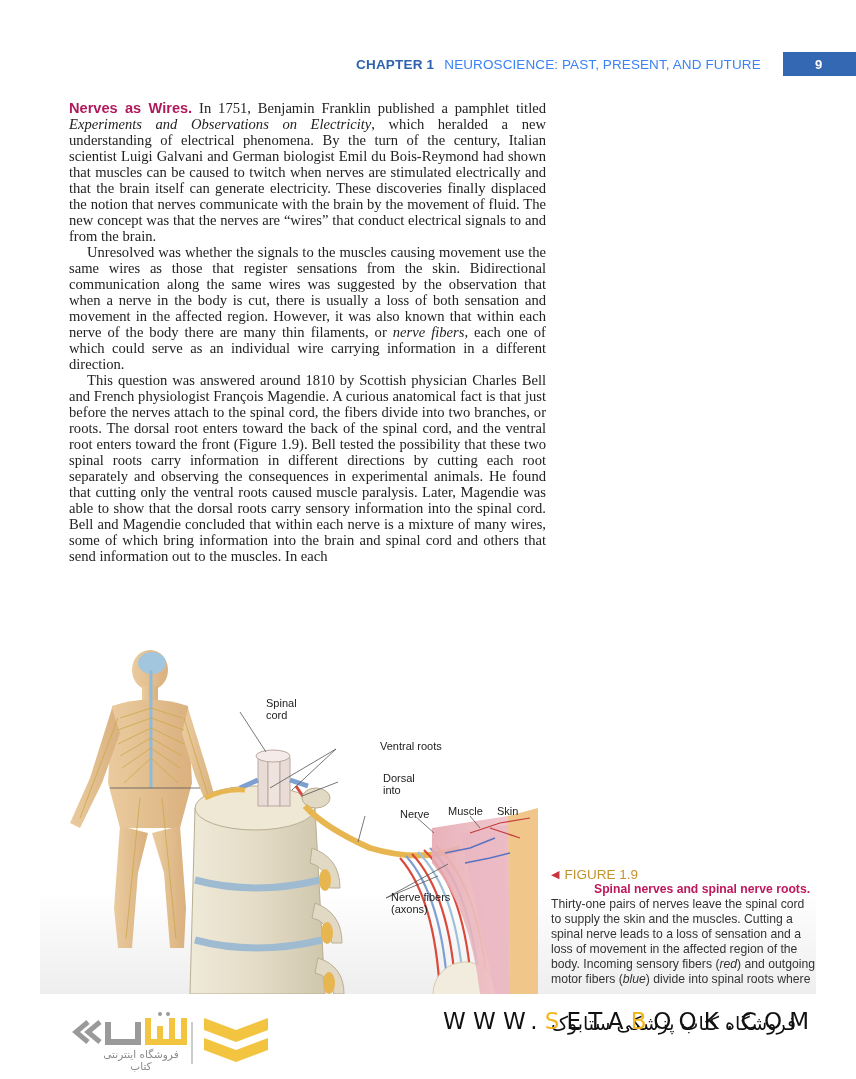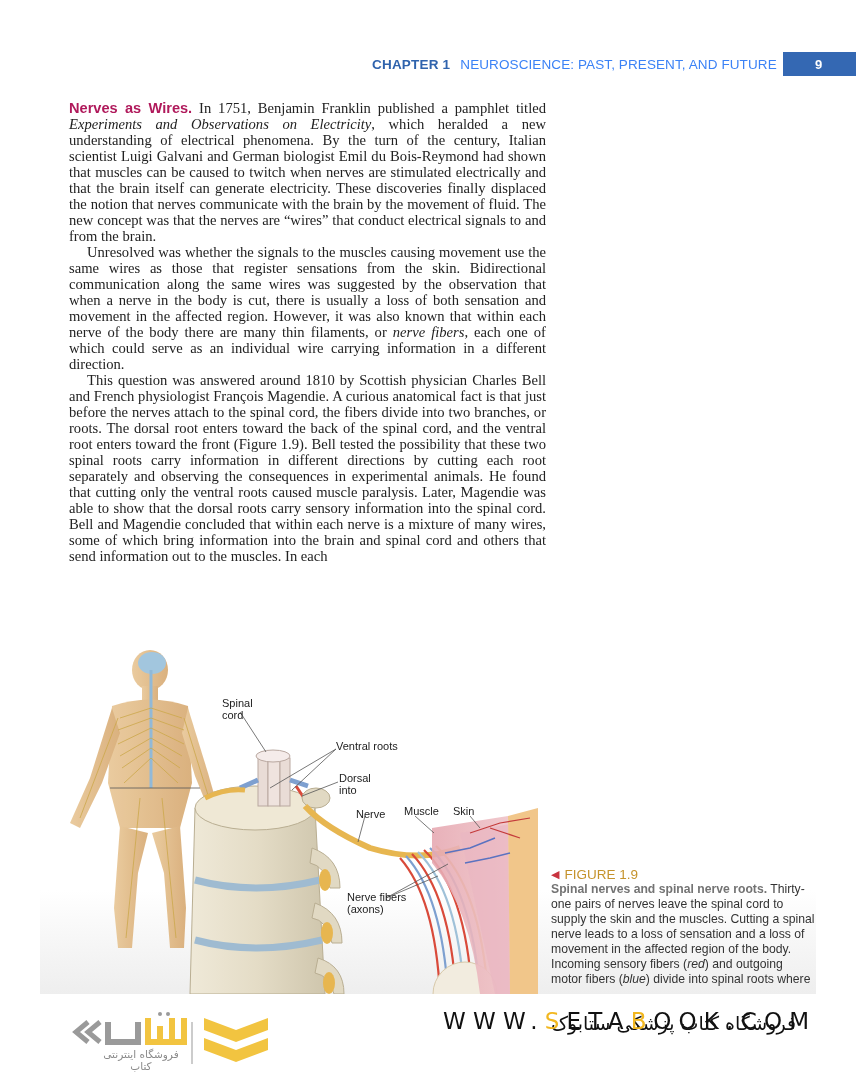--- a/index.html
+++ b/index.html
@@ -4,21 +4,21 @@
   <style>
     * { box-sizing: border-box; margin: 0; padding: 0; }
     html, body { width: 856px; height: 1079px; background: #ffffff; overflow: hidden; }
     body { position: relative; font-family: "DejaVu Serif", serif; color: #222; }
 
     .running-head {
       position: absolute; top: 52px; left: 356px; height: 24px;
       display: flex; align-items: center;
       font-family: "Liberation Sans", sans-serif; font-size: 13.5px;
     }
-    .running-head .chapter { color: #2f63ad; font-weight: bold; margin-right: 10px; letter-spacing: 0.2px; margin-left: 16px; }
+    .running-head .chapter { color: #2f63ad; font-weight: bold; margin-right: 10px; letter-spacing: 0.2px; }
     .running-head .title { color: #3b82f6; letter-spacing: 0.1px; }
     .page-num {
       position: absolute; top: 52px; left: 783px; width: 73px; height: 24px;
       background: #3468b3; color: #fff;
       font-family: "Liberation Sans", sans-serif; font-weight: bold; font-size: 13px;
       display: flex; align-items: center; justify-content: center; padding-right: 2px;
     }
 
     .body-text {
       position: absolute; top: 100px; left: 69px; width: 477px;
@@ -30,31 +30,31 @@
     .run-in { font-family: "Liberation Sans", sans-serif; font-weight: bold; color: #b0195b; }
     .body-text em { font-style: italic; }
 
     .figure {
       position: absolute; top: 648px; left: 40px; width: 776px; height: 346px;
       background: linear-gradient(to bottom, #ffffff 0%, #ffffff 70%, #eeeeee 100%);
     }
     .figure svg { position: absolute; left: 0; top: 0; }
     .fig-label {
       position: absolute; font-family: "Liberation Sans", sans-serif; font-size: 11px;
-      color: #222; line-height: 12px;
+      color: #222; line-height: 12px; margin-left: 44px;
     }
 
     .caption {
       position: absolute; top: 867px; left: 551px; width: 265px;
       font-family: "Liberation Sans", sans-serif; font-size: 12.2px; line-height: 15px; color: #333;
       height: 126px; overflow: hidden;
     }
     .caption .fig-num { color: #c5932c; font-size: 13.5px; display: flex; align-items: center; gap: 5px; }
     .caption .fig-num .tri { color: #c8333f; font-size: 11px; }
-    .caption .cap-title { color: #737373; font-weight: bold; }
+    .caption .cap-title { color: #be185d; font-weight: bold; margin-left: 43px; }
     .caption em { font-style: italic; }
 
     .footer {
       position: absolute; top: 994px; left: 0; width: 856px; height: 68px; background: #ffffff;
     }
     .logo-wrap { position: absolute; left: 68px; top: 14px; width: 280px; height: 60px; }
     .persian-line {
       position: absolute; right: 60px; top: 1012px; font-family: "DejaVu Sans", sans-serif;
       font-size: 19px; color: #111; direction: rtl;
     }

